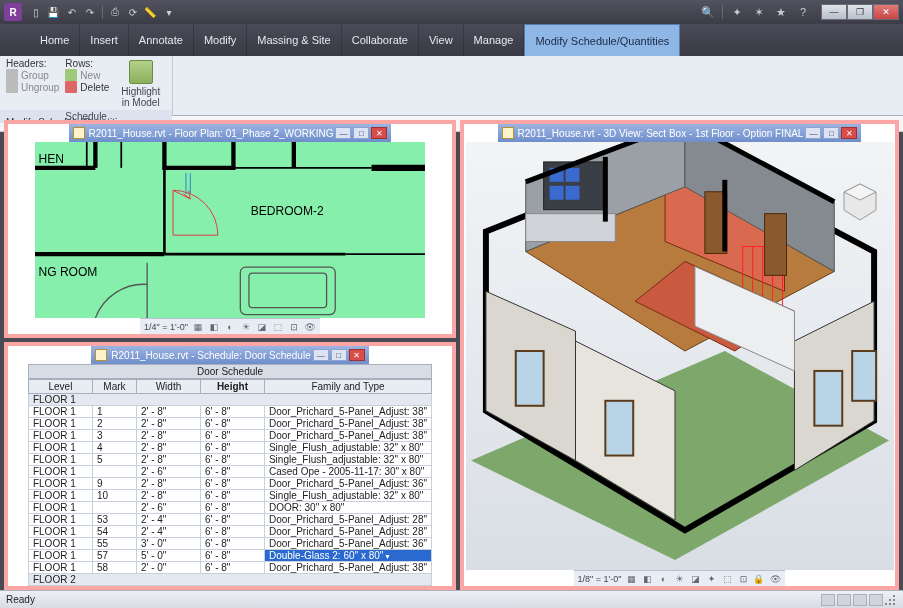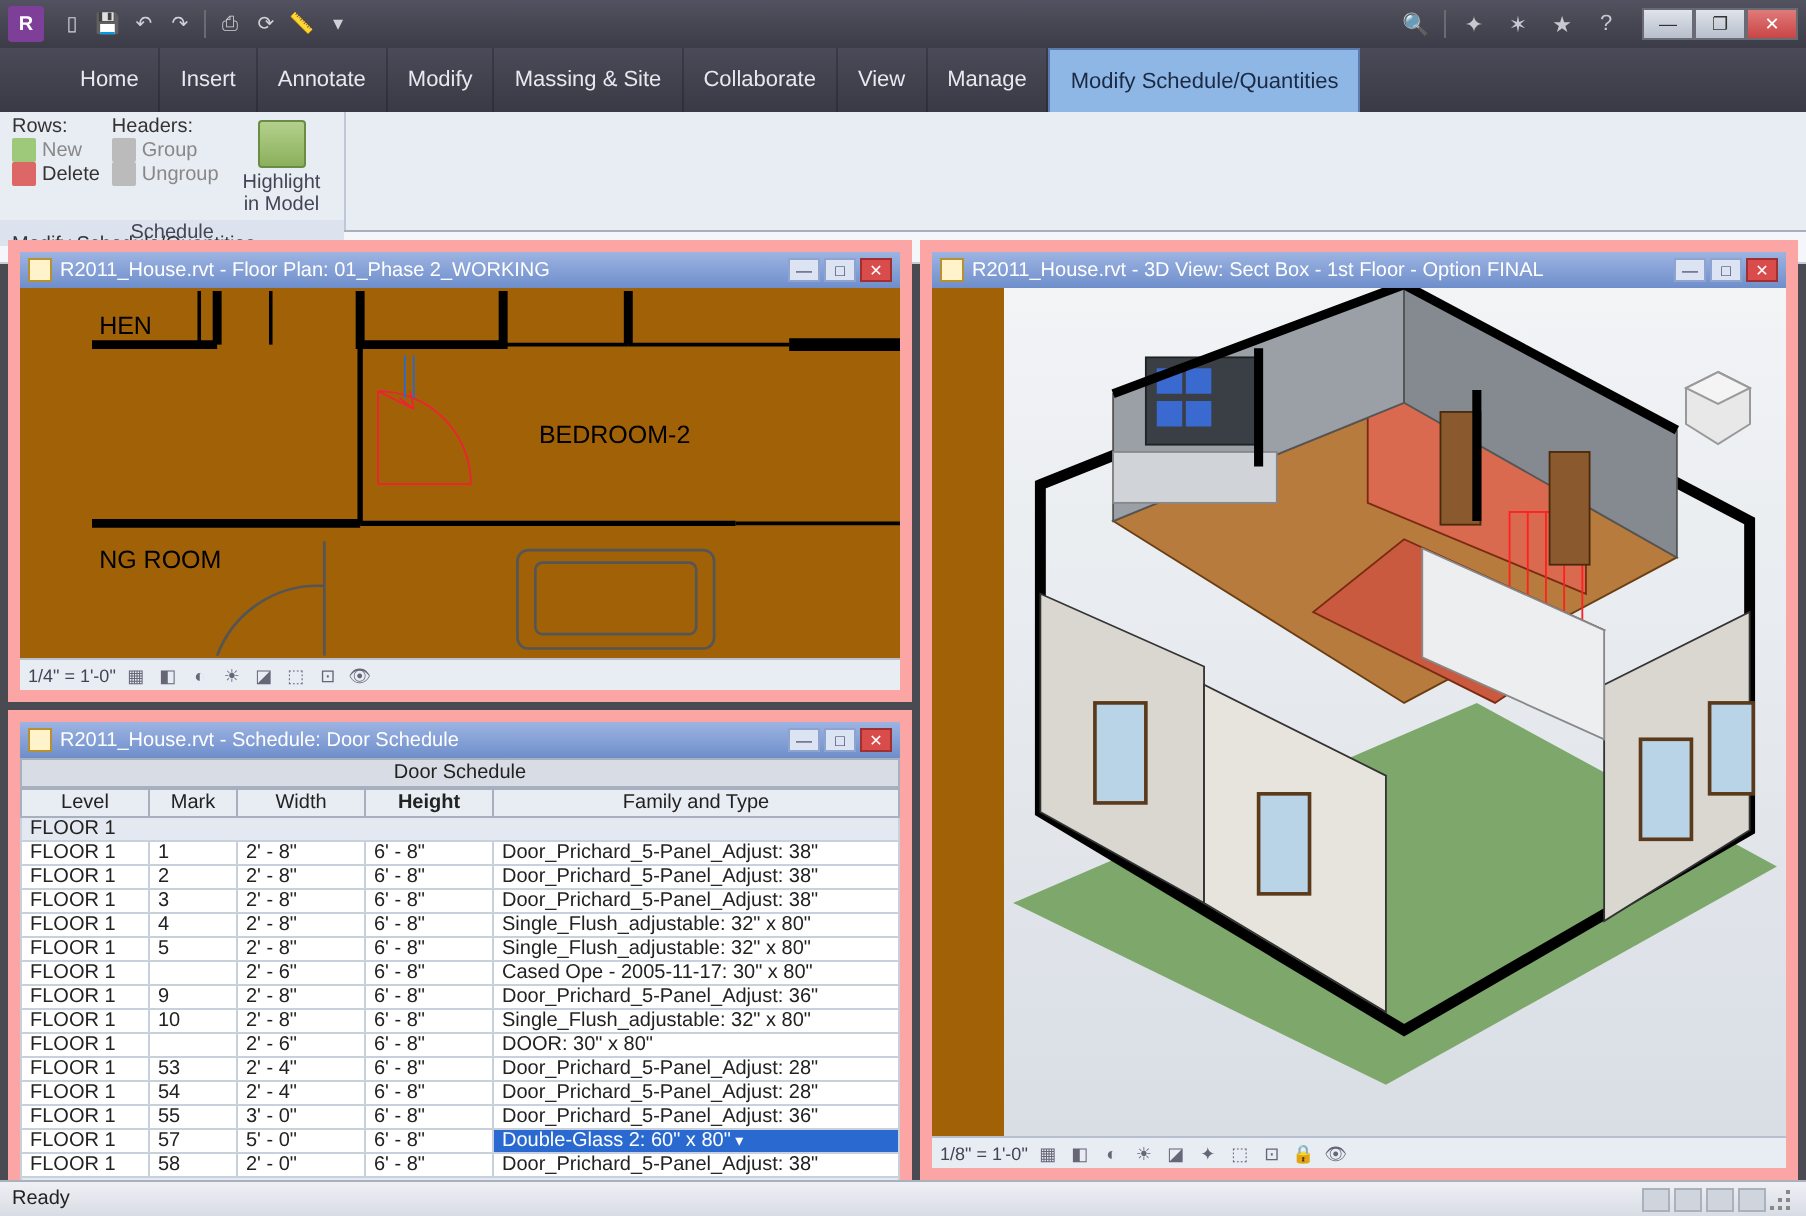--- a/index.html
+++ b/index.html
@@ -35,27 +35,27 @@
 .ribbon-big .bico { width:24px; height:24px; background:linear-gradient(#b3d08c,#8bb05c); border:1px solid #6a8c45; border-radius:2px; margin-bottom:2px; }
 
 
 .context-label { height:16px; background:#f4f6fa; border-bottom:1px solid #c4ccd8; font-size:10px; padding:1px 6px; color:#333; }
 
 
 .workspace { position:absolute; top:120px; left:4px; right:4px; bottom:18px; display:flex; gap:4px; }
 .left-col { width:452px; display:flex; flex-direction:column; gap:4px; }
 .right-col { flex:1;border-radius:24px; }
 
-.view-window { background:#fff; border:6px solid #fca5a5; display:flex; flex-direction:column; height:100%; }
+.view-window { background:#fff; border:4px solid #fca5a5; display:flex; flex-direction:column; height:100%;align-items:center; }
 .vw-title { height:18px; background:linear-gradient(#9db4e2,#6e8ecb); color:#fff; font-size:10px; display:flex; align-items:center; padding:0 4px; }
 .vw-title .vw-icon { width:12px; height:12px; background:#fff3cc; border:1px solid #b89030; margin-right:4px; }
 .vw-title .vw-spacer { flex:1; }
 .vw-title .vw-btn { width:16px; height:12px; background:#dce4f4; border:1px solid #8ea4ce; margin-left:2px; display:flex; align-items:center; justify-content:center; font-size:8px; color:#335; }
 .vw-title .vw-btn.close { background:#d94c4c; color:#fff; border-color:#a03030; }
-.vw-body { flex:1; position:relative; overflow:hidden; background:#a16207;padding-left:36px; }
+.vw-body { flex:1; position:relative; overflow:hidden; background:#86efac; }
 
 
 .floorplan-svg { width:100%; height:100%; }
 
 
 .vw-toolbar { height:16px; background:#e8ecf3; border-top:1px solid #b8c0d0; display:flex; align-items:center; padding:0 4px; gap:4px; font-size:9px; color:#445; }
 .vw-toolbar .tb-ico { width:12px; height:12px; display:flex; align-items:center; justify-content:center; color:#667; }
 
 
 .schedule-body { flex:1; overflow:auto; background:#fff; }
@@ -117,39 +117,39 @@
     <div class="menu-tab">Collaborate</div>
     <div class="menu-tab">View</div>
     <div class="menu-tab">Manage</div>
     <div class="menu-tab active">Modify Schedule/Quantities</div>
   </div>
 
 <div class="ribbon">
   <div class="ribbon-panel">
     <div class="panel-body">
       <div class="ribbon-col">
+        <div class="hdr">Headers:</div>
+        <div class="item">
+            <span class="ico"></span>
+            <span>Group</span>
+          </div>
+        <div class="item">
+            <span class="ico"></span>
+            <span>Ungroup</span>
+          </div>
+      </div>
+      <div class="ribbon-col">
         <div class="hdr">Rows:</div>
         <div class="item">
             <span class="ico" style="background:#9ec97a"></span>
             <span>New</span>
           </div>
         <div class="item">
             <span class="ico" style="background:#d66"></span>
             <span style="color:#333">Delete</span>
-          </div>
-      </div>
-      <div class="ribbon-col">
-        <div class="hdr">Headers:</div>
-        <div class="item">
-            <span class="ico"></span>
-            <span>Group</span>
-          </div>
-        <div class="item">
-            <span class="ico"></span>
-            <span>Ungroup</span>
           </div>
       </div>
       <div class="ribbon-big">
         <div class="bico"></div>
         <div>Highlight</div>
         <div>in Model</div>
       </div>
     </div>
     <div class="panel-title">Schedule</div>
   </div>

